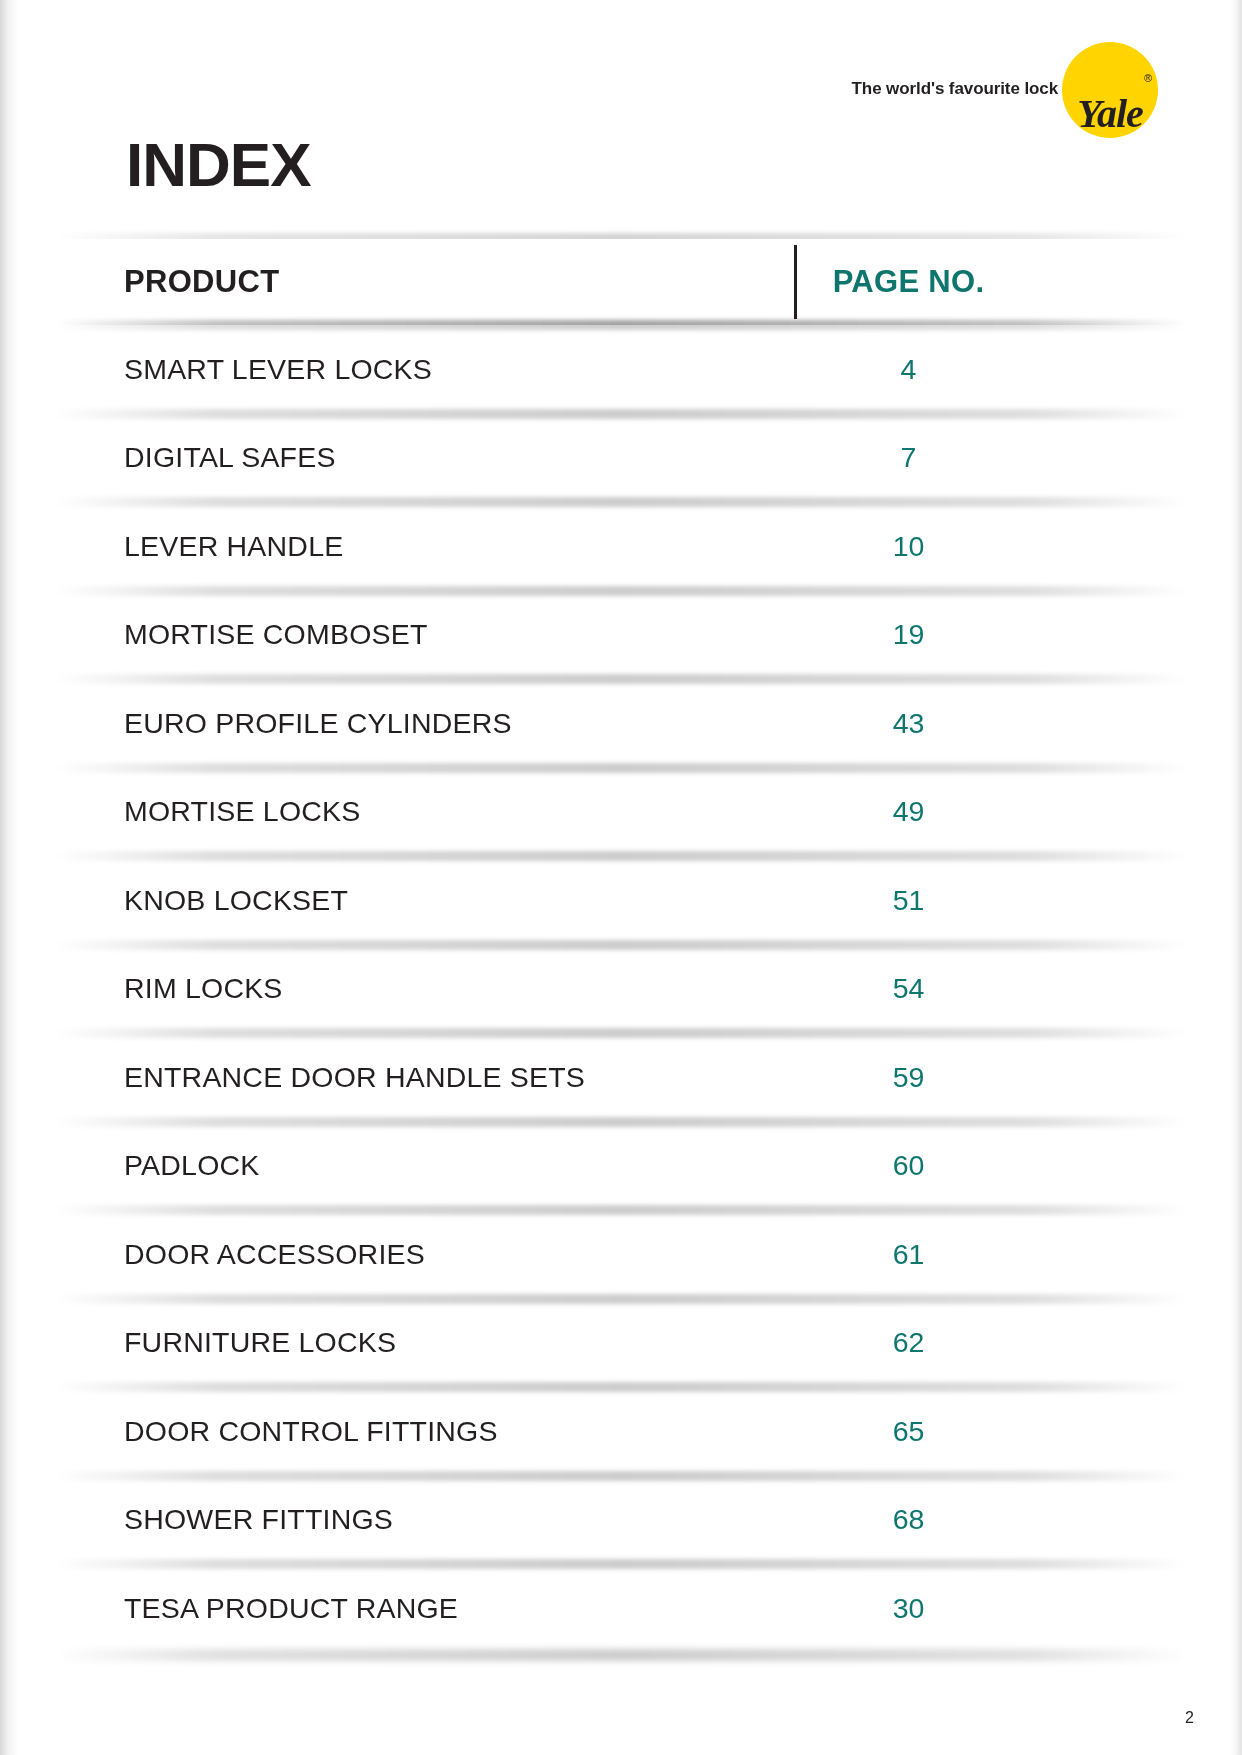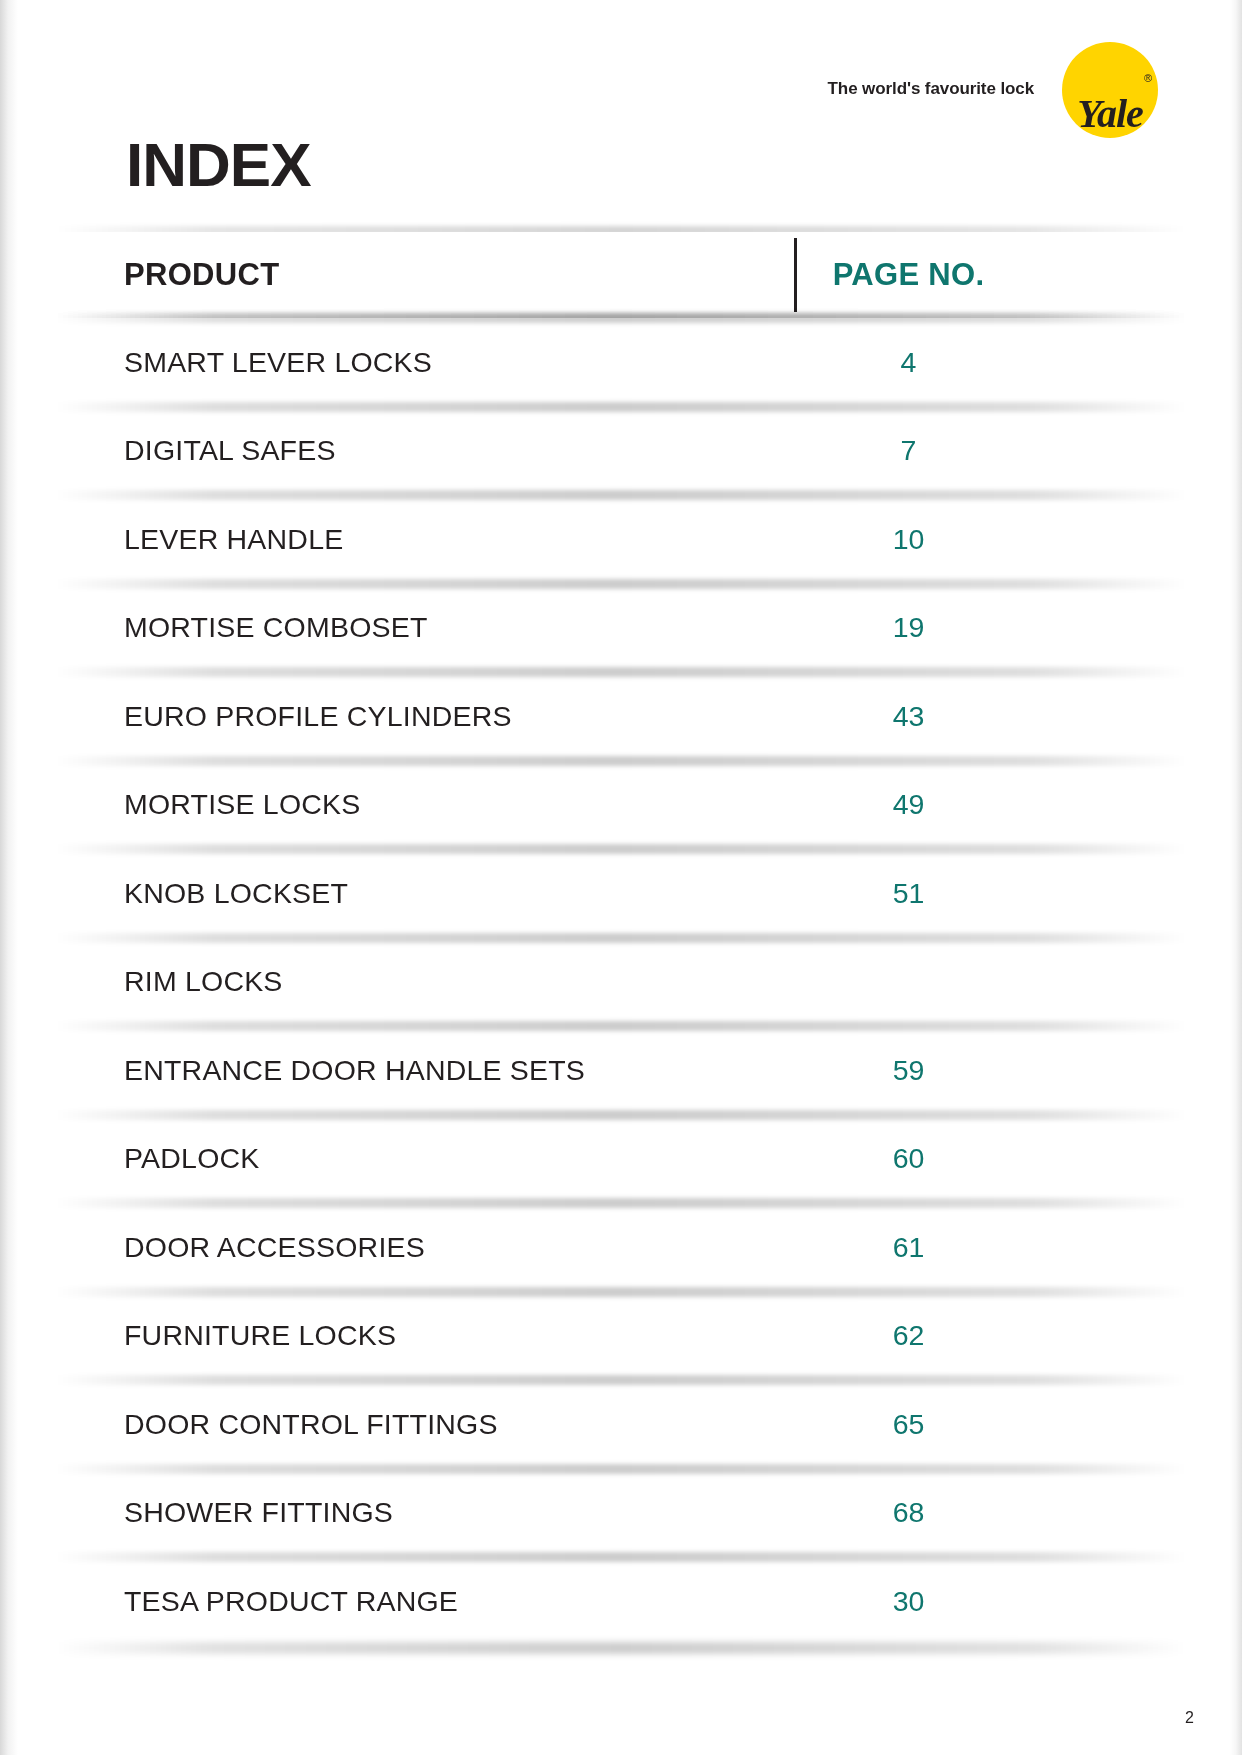--- a/index.html
+++ b/index.html
@@ -39,21 +39,21 @@
     pointer-events: none;
   }
 
   
   .brand {
     position: absolute;
     top: 42px;
     right: 84px;
     display: flex;
     align-items: center;
-    gap: 28px;
+    gap: 4px;
     margin-left: 28px;
   }
   .brand-tag {
     font-size: 17px;
     font-weight: bold;
     letter-spacing: -0.1px;
     color: #231f20;
     white-space: nowrap;
     padding-bottom: 2px;
   }
@@ -94,21 +94,21 @@
     font-weight: bold;
     letter-spacing: -1px;
     color: #231f20;
     line-height: 1;
   }
 
   
   .table {
     position: absolute;
     left: 56px;
-    top: 232px;
+    top: 239px;
     width: 1130px;
   }
   .row {
     position: relative;
     display: flex;
     align-items: center;
     height: 88.5px;
     background: #ffffff;
   }
   
@@ -261,20 +261,21 @@
     <div class="row">
       <div class="cell-product">MORTISE LOCKS</div>
       <div class="cell-page">49</div>
     </div>
     <div class="row">
       <div class="cell-product">KNOB LOCKSET</div>
       <div class="cell-page">51</div>
     </div>
     <div class="row">
       <div class="cell-product">RIM LOCKS</div>
+      <div class="cell-page">54</div>
     </div>
     <div class="row">
       <div class="cell-product">ENTRANCE DOOR HANDLE SETS</div>
       <div class="cell-page">59</div>
     </div>
     <div class="row">
       <div class="cell-product">PADLOCK</div>
       <div class="cell-page">60</div>
     </div>
     <div class="row">

